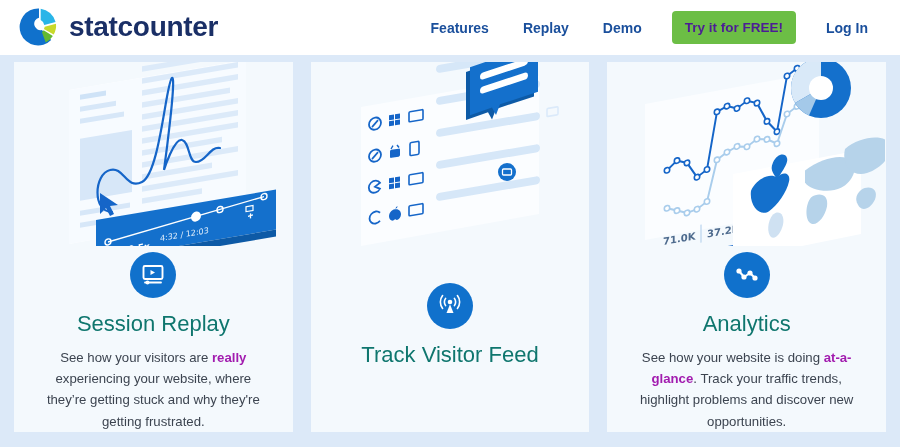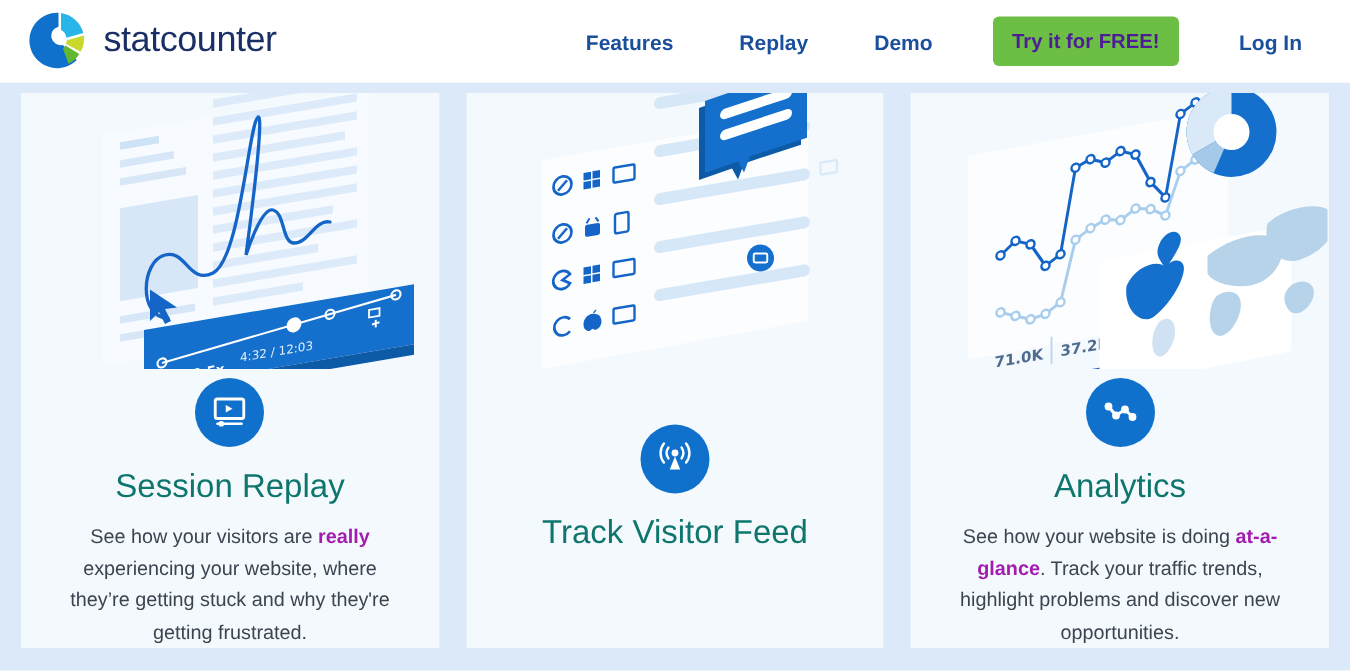--- a/index.html
+++ b/index.html
@@ -15,26 +15,26 @@
   .header {
     position: absolute; left: 0; top: 0; width: 900px; height: 55px;
     background: #ffffff; z-index: 20;
   }
   .logo-wrap {
     position: absolute; left: 18px; top: 6px;
     display: flex; align-items: center; gap: 9px;
   }
   .logo-mark { width: 42px; height: 42px; display: block; }
   .logo-text {
-    font-size: 24px; font-weight: normal; color: #1a2f66;
+    font-size: 28px; font-weight: bold; color: #1a2f66;
     letter-spacing: -0.3px; line-height: 1;
   }
   .nav {
     position: absolute; right: 18px; top: 0; height: 55px;
-    display: flex; align-items: center; gap: 16px;
+    display: flex; align-items: center; gap: 6px;
   }
   .nav-link {
     font-size: 14px; color: #1a4f9c; text-decoration: none;
     padding: 0 14px; font-weight: 600; white-space: nowrap; cursor: pointer;
   }
   .nav-cta {
     background: #6cbe45; color: #4c1d95; font-size: 13.5px; font-weight: bold;
     border: none; border-radius: 4px; padding: 9px 13px; margin: 0 10px;
     cursor: pointer; white-space: nowrap;
   }

